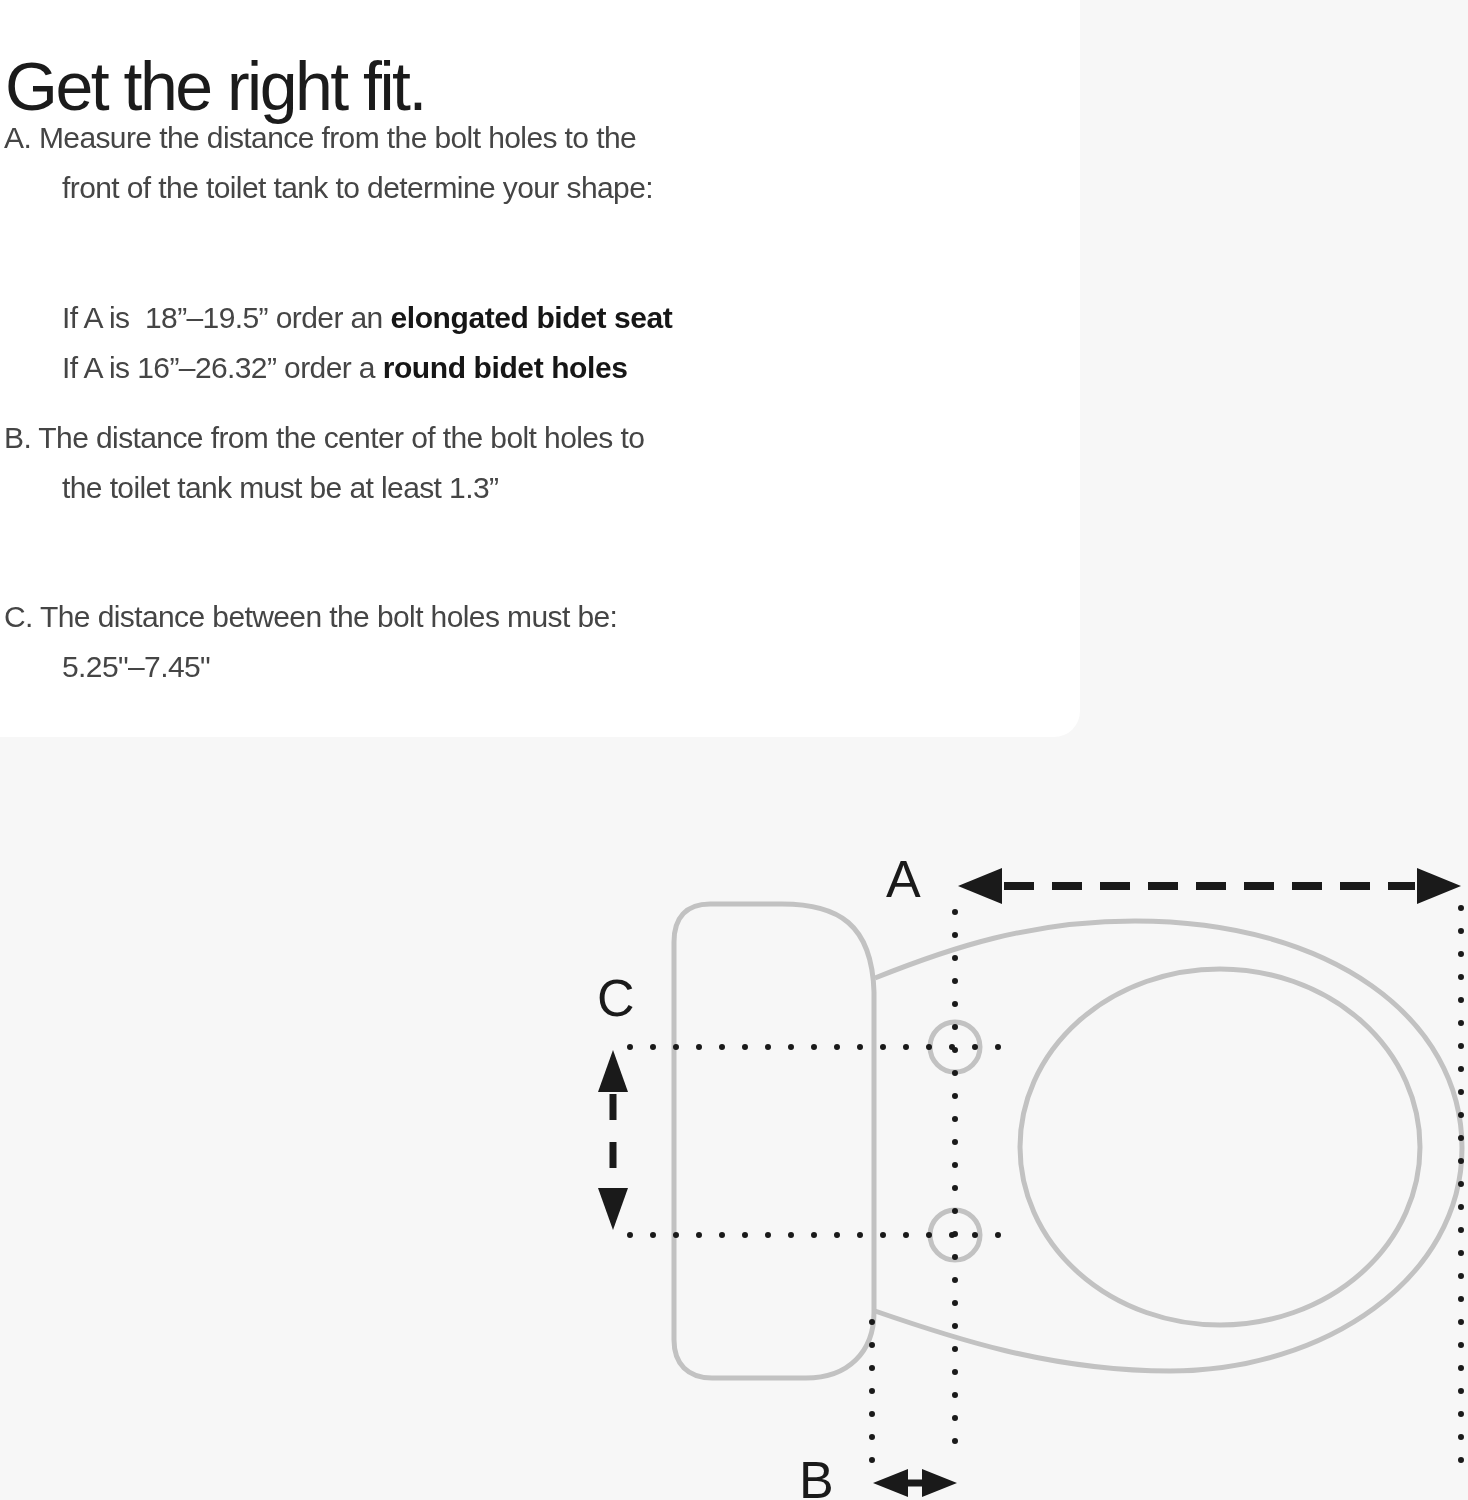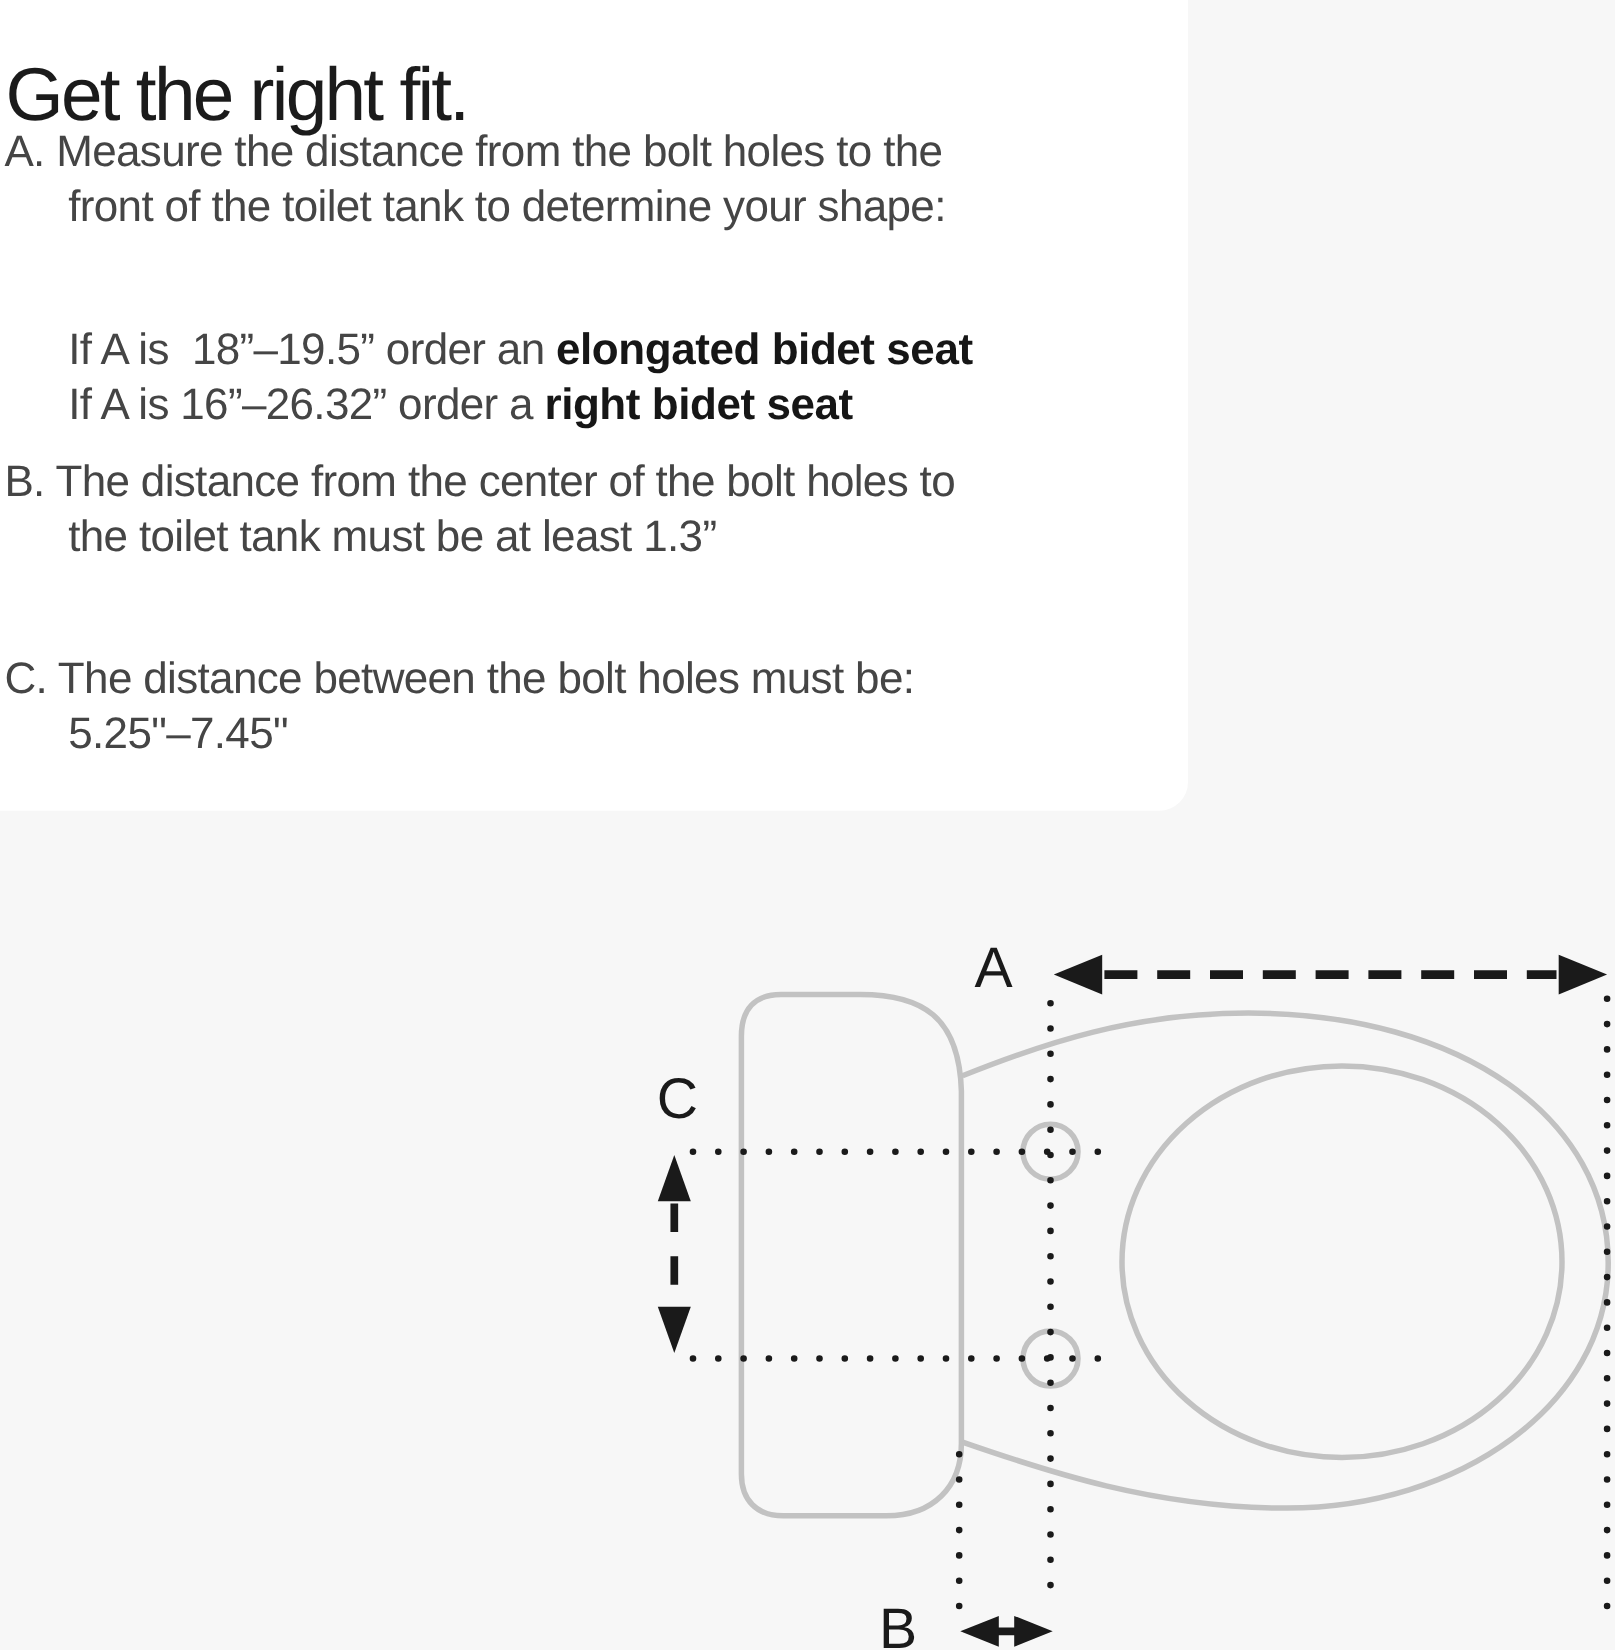--- a/index.html
+++ b/index.html
@@ -12,21 +12,21 @@
     position:absolute;left:0;top:0;width:1080px;height:737px;
     background:var(--panel-bg,#ffffff);
     border-bottom-right-radius:26px;
   }
   .title{
     position:absolute;left:5px;top:0;height:86px;line-height:86px;
     font-size:68px;font-weight:500;letter-spacing:-2.5px;
     color:var(--heading-color,#1b1b1b);white-space:pre;margin-top:43px;
   }
   .para{position:absolute;left:4px;color:var(--body-color,#454545);
-    font-size:40px;letter-spacing:-0.6px;}
+    font-size:30px;letter-spacing:-0.6px;}
   .line{height:50px;line-height:50px;white-space:pre;}
   .cont{padding-left:58px;}
   .indented{padding-left:58px;margin-top:28px;}
   .bold{font-weight:700;color:var(--bold-color,#161616);letter-spacing:-0.4px;}
   .diagram{position:absolute;left:0;top:740px;width:1468px;height:760px;}
   svg text{
     font-family:"Liberation Sans", sans-serif;
     font-size:52px;font-weight:500;
     fill:var(--marker-color,#1a1a1a);
   }
@@ -37,21 +37,21 @@
 <div class="panel">
   <h1 class="title">Get the right fit.</h1>
 
   <div class="para" style="top:113px">
     <div class="line"><span class="marker">A.</span><span> </span><span>Measure the distance from the bolt holes to the</span></div>
     <div class="line cont">front of the toilet tank to determine your shape:</div>
   </div>
 
   <div class="para indented" style="top:265px">
     <div class="line"><span>If A is  18”–19.5” order an </span><span class="bold">elongated bidet seat</span></div>
-    <div class="line"><span>If A is 16”–26.32” order a </span><span class="bold">right bidet seat</span></div>
+    <div class="line"><span>If A is 16”–26.32” order a </span><span class="bold">round bidet holes</span></div>
   </div>
 
   <div class="para" style="top:413px">
     <div class="line"><span class="marker">B.</span><span> </span><span>The distance from the center of the bolt holes to</span></div>
     <div class="line cont">the toilet tank must be at least 1.3”</div>
   </div>
 
   <div class="para" style="top:592px">
     <div class="line"><span class="marker">C.</span><span> </span><span>The distance between the bolt holes must be:</span></div>
     <div class="line cont">5.25"–7.45"</div>

